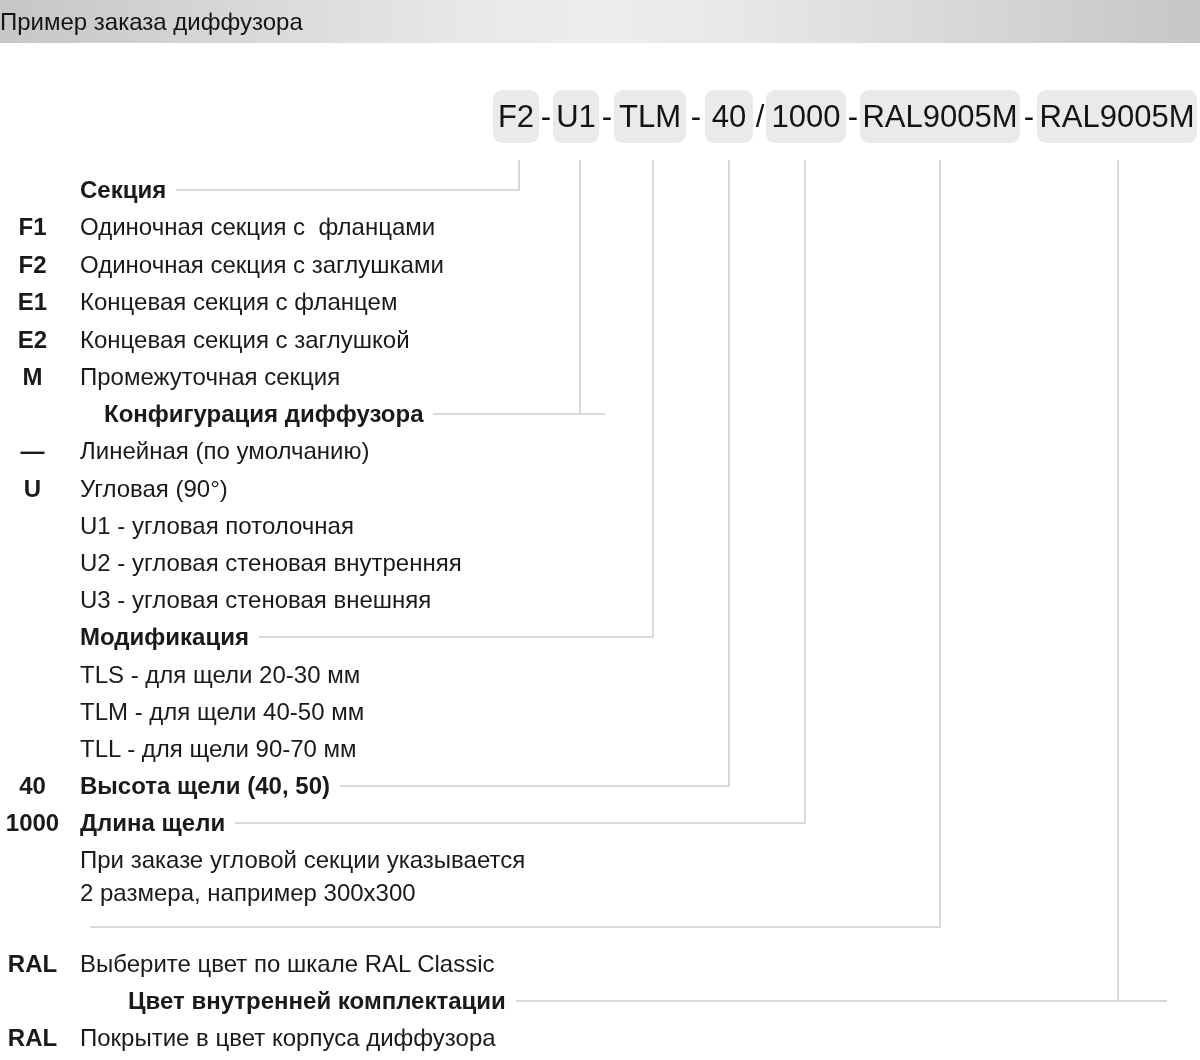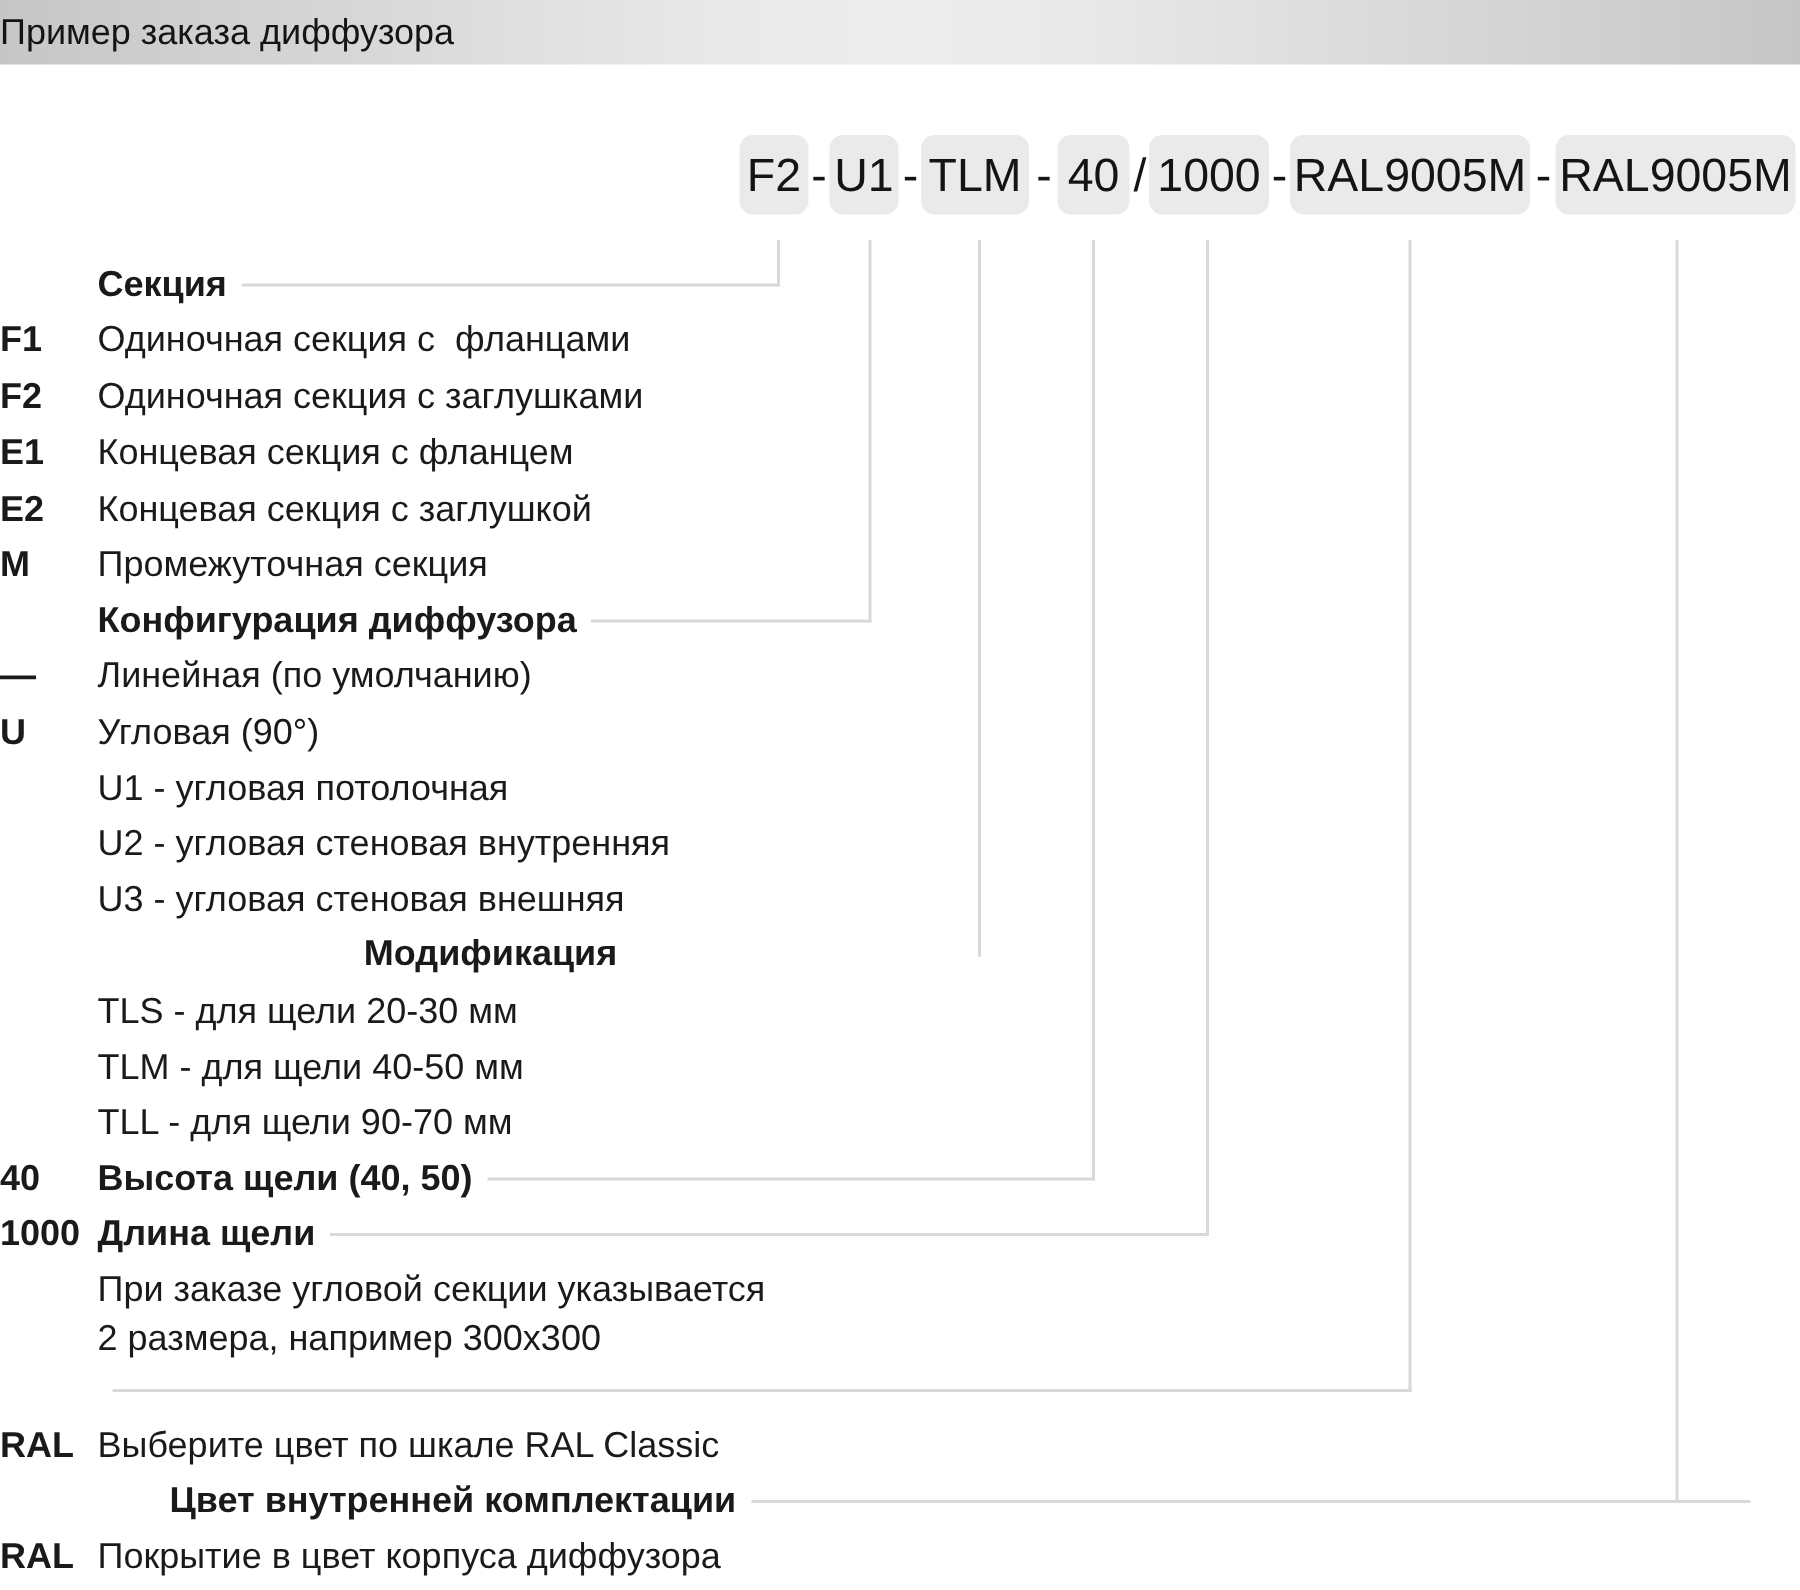--- a/index.html
+++ b/index.html
@@ -22,21 +22,21 @@
   }
   .sep{
     position:absolute;top:90px;height:53px;width:18px;
     display:flex;align-items:center;justify-content:center;
     font-size:31px;color:#141414;
   }
   .row{
     position:absolute;left:0;height:30px;display:flex;align-items:center;
     font-size:24px;white-space:nowrap;
   }
-  .code{width:65px;min-width:65px;text-align:left;font-weight:bold;}
+  .code{width:65px;min-width:65px;text-align:center;font-weight:bold;margin-right:15px;}
   .b{font-weight:bold;}
   .hline{flex:1 1 auto;height:2px;background:#d9d9d9;margin-left:10px;}
   .vline{position:absolute;top:160px;width:2px;background:#d9d9d9;}
 </style>
 </head>
 <body>
 
 <div class="stage">
   <div class="topbar">
     <span>Пример заказа диффузора</span>
@@ -84,21 +84,21 @@
         <span class="">Концевая секция с фланцем</span>
       </div>
       <div class="row" style="top: 325px; width: 1150px;">
         <span class="code">E2</span>
         <span class="">Концевая секция с заглушкой</span>
       </div>
       <div class="row" style="top: 362px; width: 1150px;">
         <span class="code">M</span>
         <span class="">Промежуточная секция</span>
       </div>
-      <div class="row" style="top: 399px; width: 581px;">
+      <div class="row" style="top: 399px; width: 581px; padding-left: 24px;">
         <span class="code"></span>
         <span class="b">Конфигурация диффузора</span>
         <div class="hline"></div>
       </div>
       <div class="row" style="top: 436px; width: 1150px;">
         <span class="code">—</span>
         <span class="">Линейная (по умолчанию)</span>
       </div>
       <div class="row" style="top: 474px; width: 1150px;">
         <span class="code">U</span>
@@ -109,21 +109,21 @@
         <span class="">U1 - угловая потолочная</span>
       </div>
       <div class="row" style="top: 548px; width: 1150px;">
         <span class="code"></span>
         <span class="">U2 - угловая стеновая внутренняя</span>
       </div>
       <div class="row" style="top: 585px; width: 1150px;">
         <span class="code"></span>
         <span class="">U3 - угловая стеновая внешняя</span>
       </div>
-      <div class="row" style="top: 622px; width: 654px; flex-direction: column;">
+      <div class="row" style="top: 622px; width: 654px;">
         <span class="code"></span>
         <span class="b">Модификация</span>
         <div class="hline"></div>
       </div>
       <div class="row" style="top: 660px; width: 1150px;">
         <span class="code"></span>
         <span class="">TLS - для щели 20-30 мм</span>
       </div>
       <div class="row" style="top: 697px; width: 1150px;">
         <span class="code"></span>

